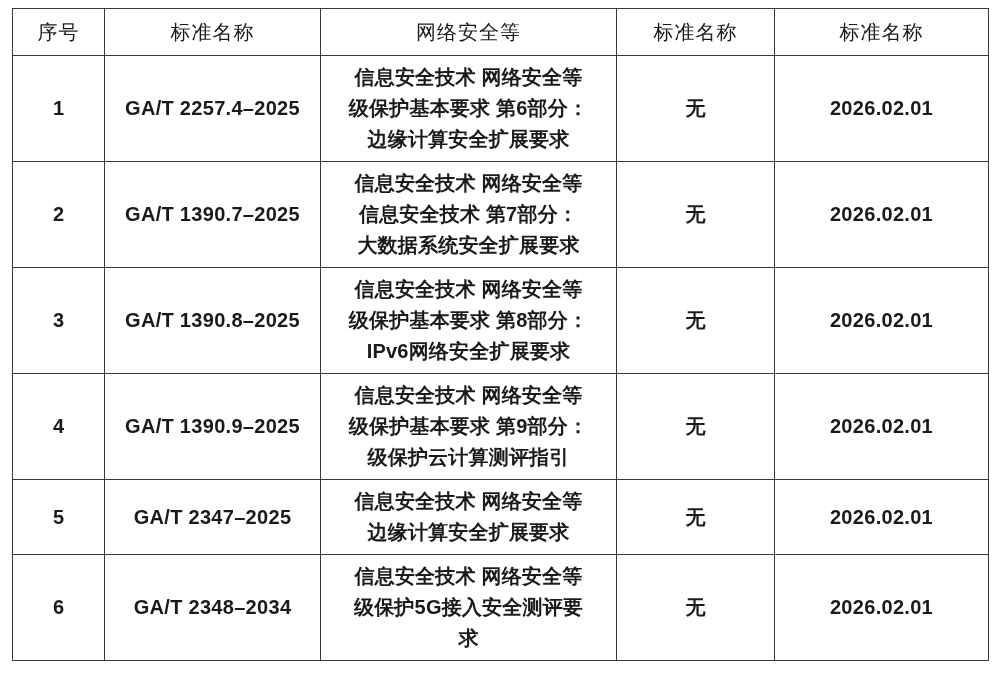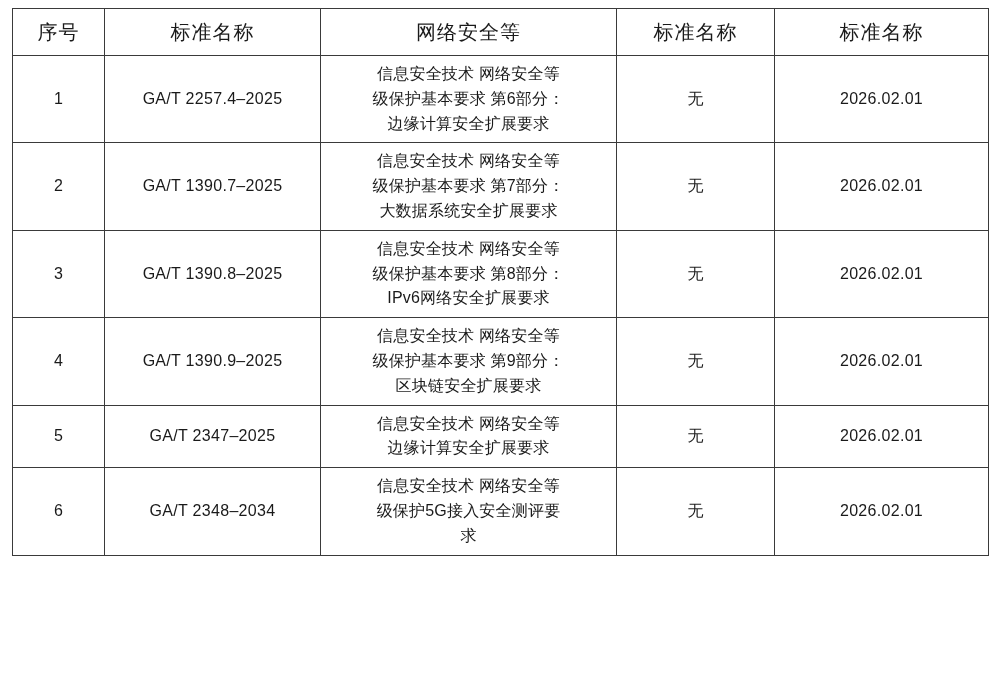--- a/index.html
+++ b/index.html
@@ -35,23 +35,24 @@
     font-weight: normal;
     color: #1a1a1a;
   }
   table.std-table th {
     font-size: 20px;
     height: 42px;
     padding: 2px 4px;
     letter-spacing: 1px;
   }
   table.std-table td {
-    font-size: 16px;
+    font-size: 20px;
     padding: 6px 6px;
     line-height: 1.55;
+    font-weight: bold;
   }
   col.c-seq { width: 92px; }
   col.c-code { width: 216px; }
   col.c-name { width: 296px; }
   col.c-replace { width: 158px; }
   col.c-date { width: 214px; }
 
   td.seq-cell { font-size: 20px; }
   td.code-cell {
     font-size: 20px;
@@ -104,21 +105,21 @@
           <span class="name-line">边缘计算安全扩展要求</span>
         </td>
         <td class="replace-cell">无</td>
         <td class="date-cell">2026.02.01</td>
       </tr>
       <tr>
         <td class="seq-cell">2</td>
         <td class="code-cell">GA/T 1390.7–2025</td>
         <td class="name-cell">
           <span class="name-line">信息安全技术 网络安全等</span>
-          <span class="name-line">级保护基本要求 第7部分：</span>
+          <span class="name-line">信息安全技术 第7部分：</span>
           <span class="name-line">大数据系统安全扩展要求</span>
         </td>
         <td class="replace-cell">无</td>
         <td class="date-cell">2026.02.01</td>
       </tr>
       <tr>
         <td class="seq-cell">3</td>
         <td class="code-cell">GA/T 1390.8–2025</td>
         <td class="name-cell">
           <span class="name-line">信息安全技术 网络安全等</span>
@@ -127,21 +128,21 @@
         </td>
         <td class="replace-cell">无</td>
         <td class="date-cell">2026.02.01</td>
       </tr>
       <tr>
         <td class="seq-cell">4</td>
         <td class="code-cell">GA/T 1390.9–2025</td>
         <td class="name-cell">
           <span class="name-line">信息安全技术 网络安全等</span>
           <span class="name-line">级保护基本要求 第9部分：</span>
-          <span class="name-line">区块链安全扩展要求</span>
+          <span class="name-line">级保护云计算测评指引</span>
         </td>
         <td class="replace-cell">无</td>
         <td class="date-cell">2026.02.01</td>
       </tr>
       <tr>
         <td class="seq-cell">5</td>
         <td class="code-cell">GA/T 2347–2025</td>
         <td class="name-cell">
           <span class="name-line">信息安全技术 网络安全等</span>
           <span class="name-line">边缘计算安全扩展要求</span>

